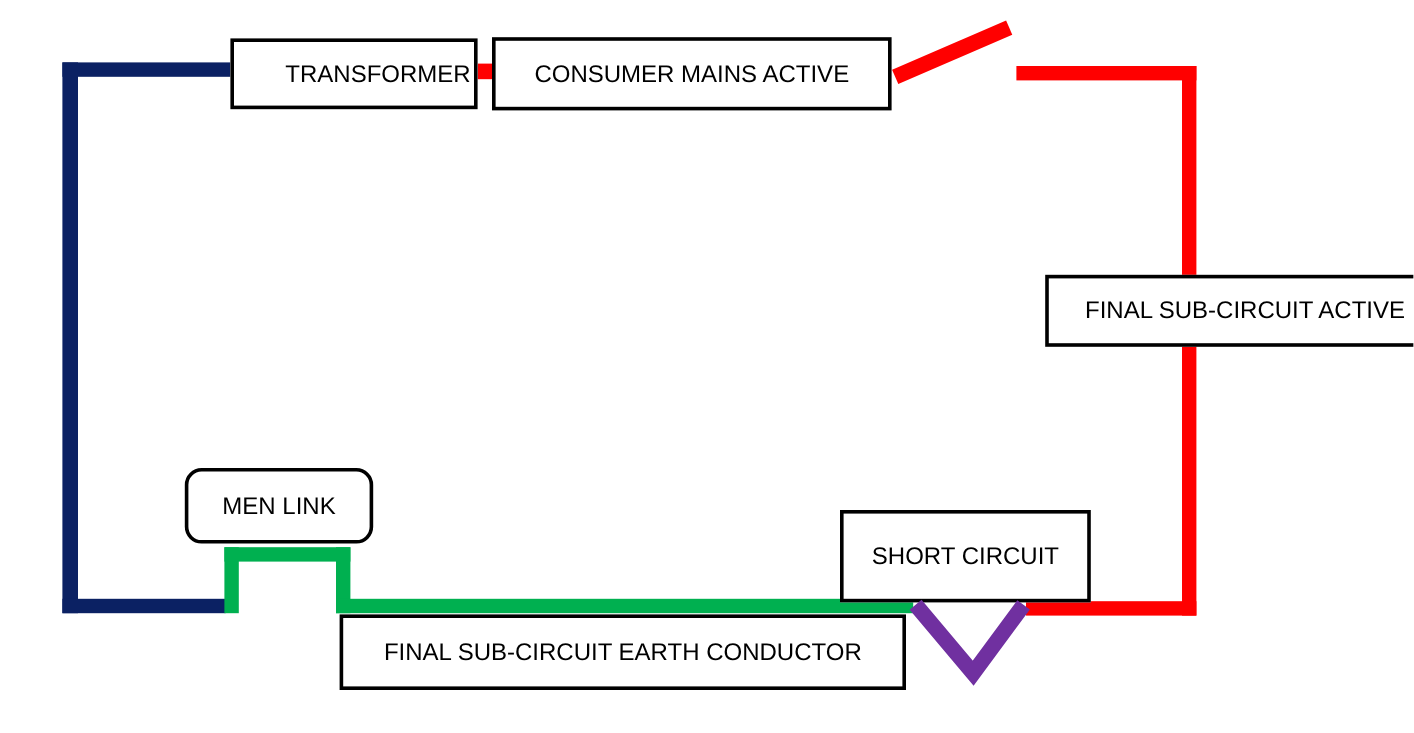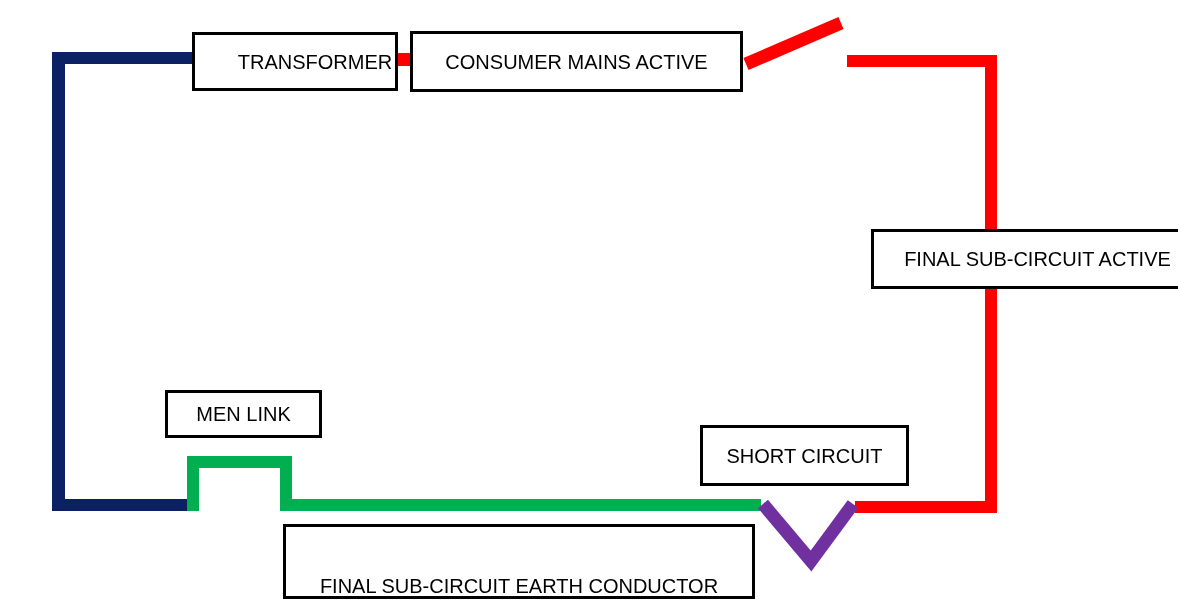--- a/index.html
+++ b/index.html
@@ -57,23 +57,23 @@
     line-height: 1;
     display: flex;
     align-items: center;
     justify-content: center;
     white-space: nowrap;
     text-align: center;
   }
   .box-transformer { left: 192px; top: 32px;  width: 206px; height: 59px; padding-left: 40px; }
   .box-consumer    { left: 410px; top: 31px;  width: 333px; height: 61px; justify-content: center; }
   .box-fsc-active  { left: 823px; top: 229px; width: 333px; height: 60px; margin-left: 48px; }
-  .box-men-link    { left: 165px; top: 390px; width: 157px; height: 48px; }
-  .box-short       { left: 700px; top: 425px; width: 209px; height: 61px; }
-  .box-fsc-earth   { left: 283px; top: 524px; width: 472px; height: 75px; align-items: flex-end; }
+  .box-men-link    { left: 154px; top: 390px; width: 157px; height: 63px; border-radius: 14px; }
+  .box-short       { left: 700px; top: 425px; width: 209px; height: 77px; }
+  .box-fsc-earth   { left: 283px; top: 512px; width: 472px; height: 63px; }
 </style>
 </head>
 <body>
 
 <div class="canvas">
 
   <div class="wire wire-navy navy-top"></div>
   <div class="wire wire-navy navy-left"></div>
   <div class="wire wire-navy navy-bottom"></div>
 

